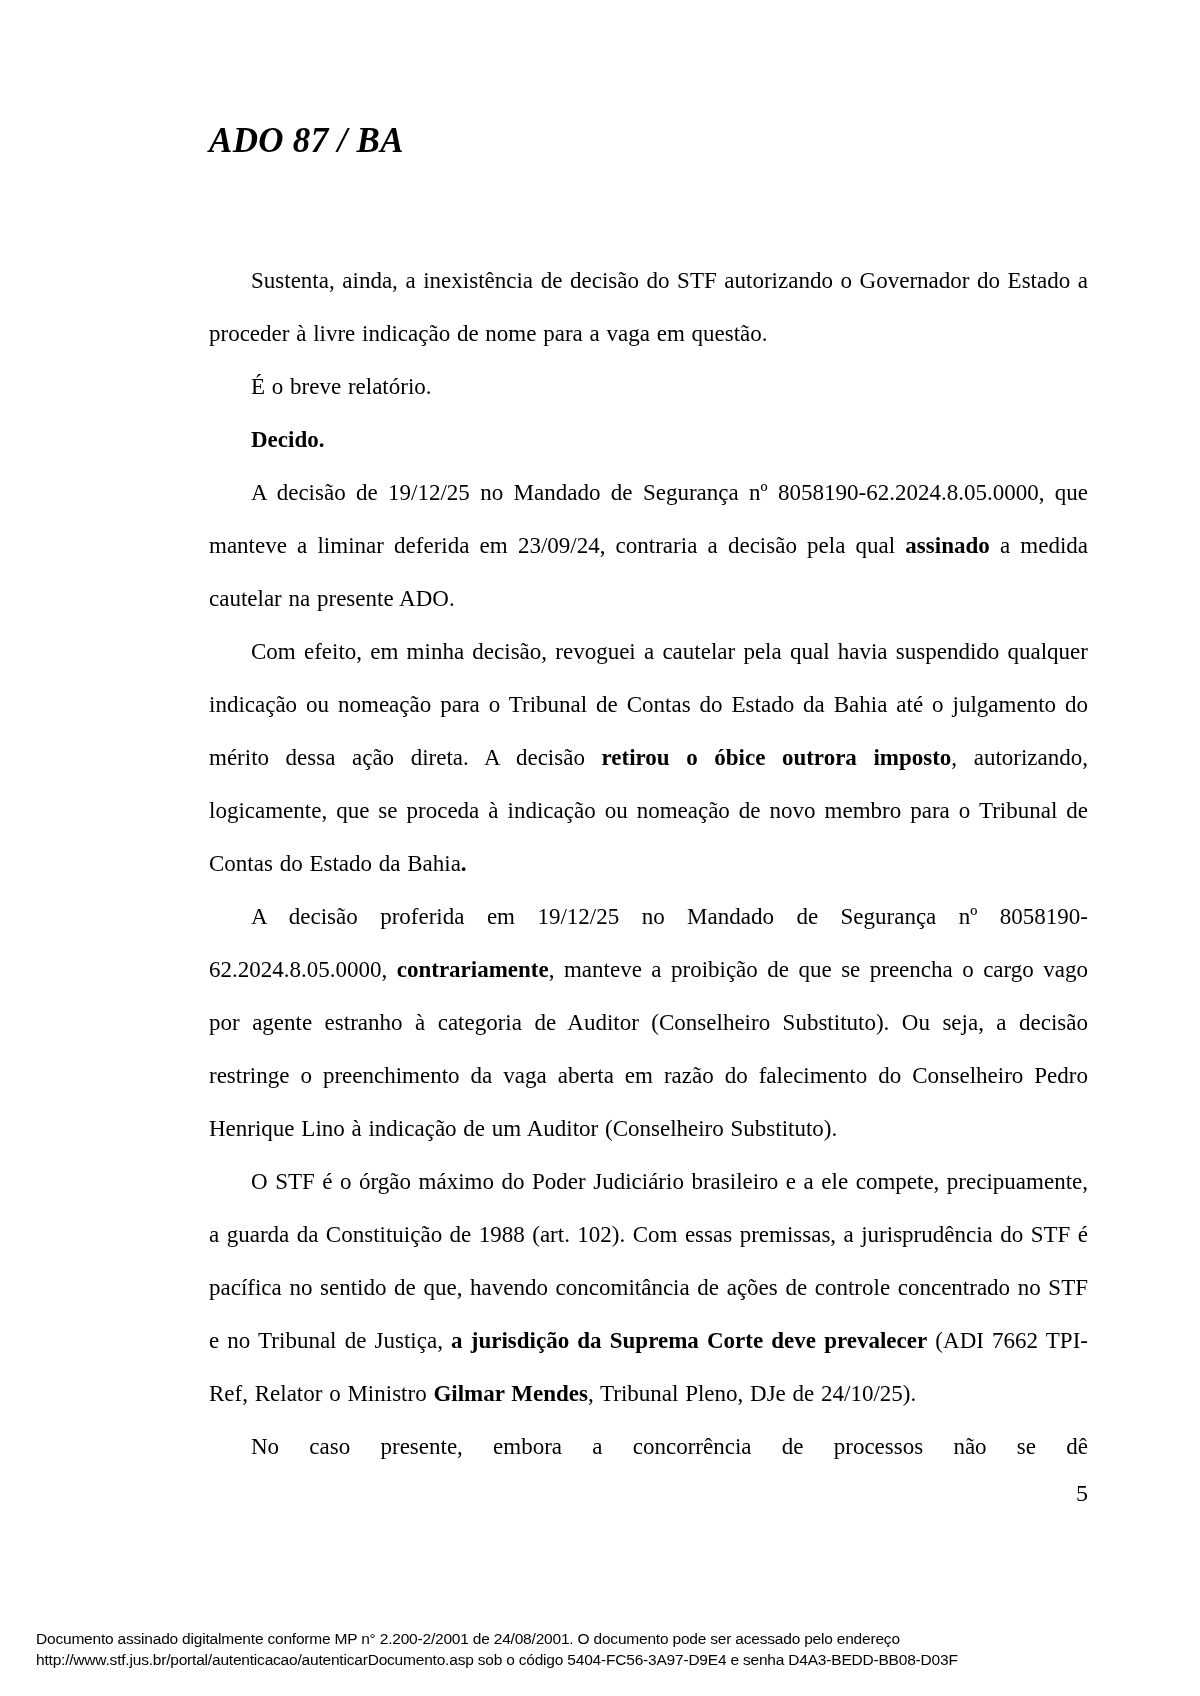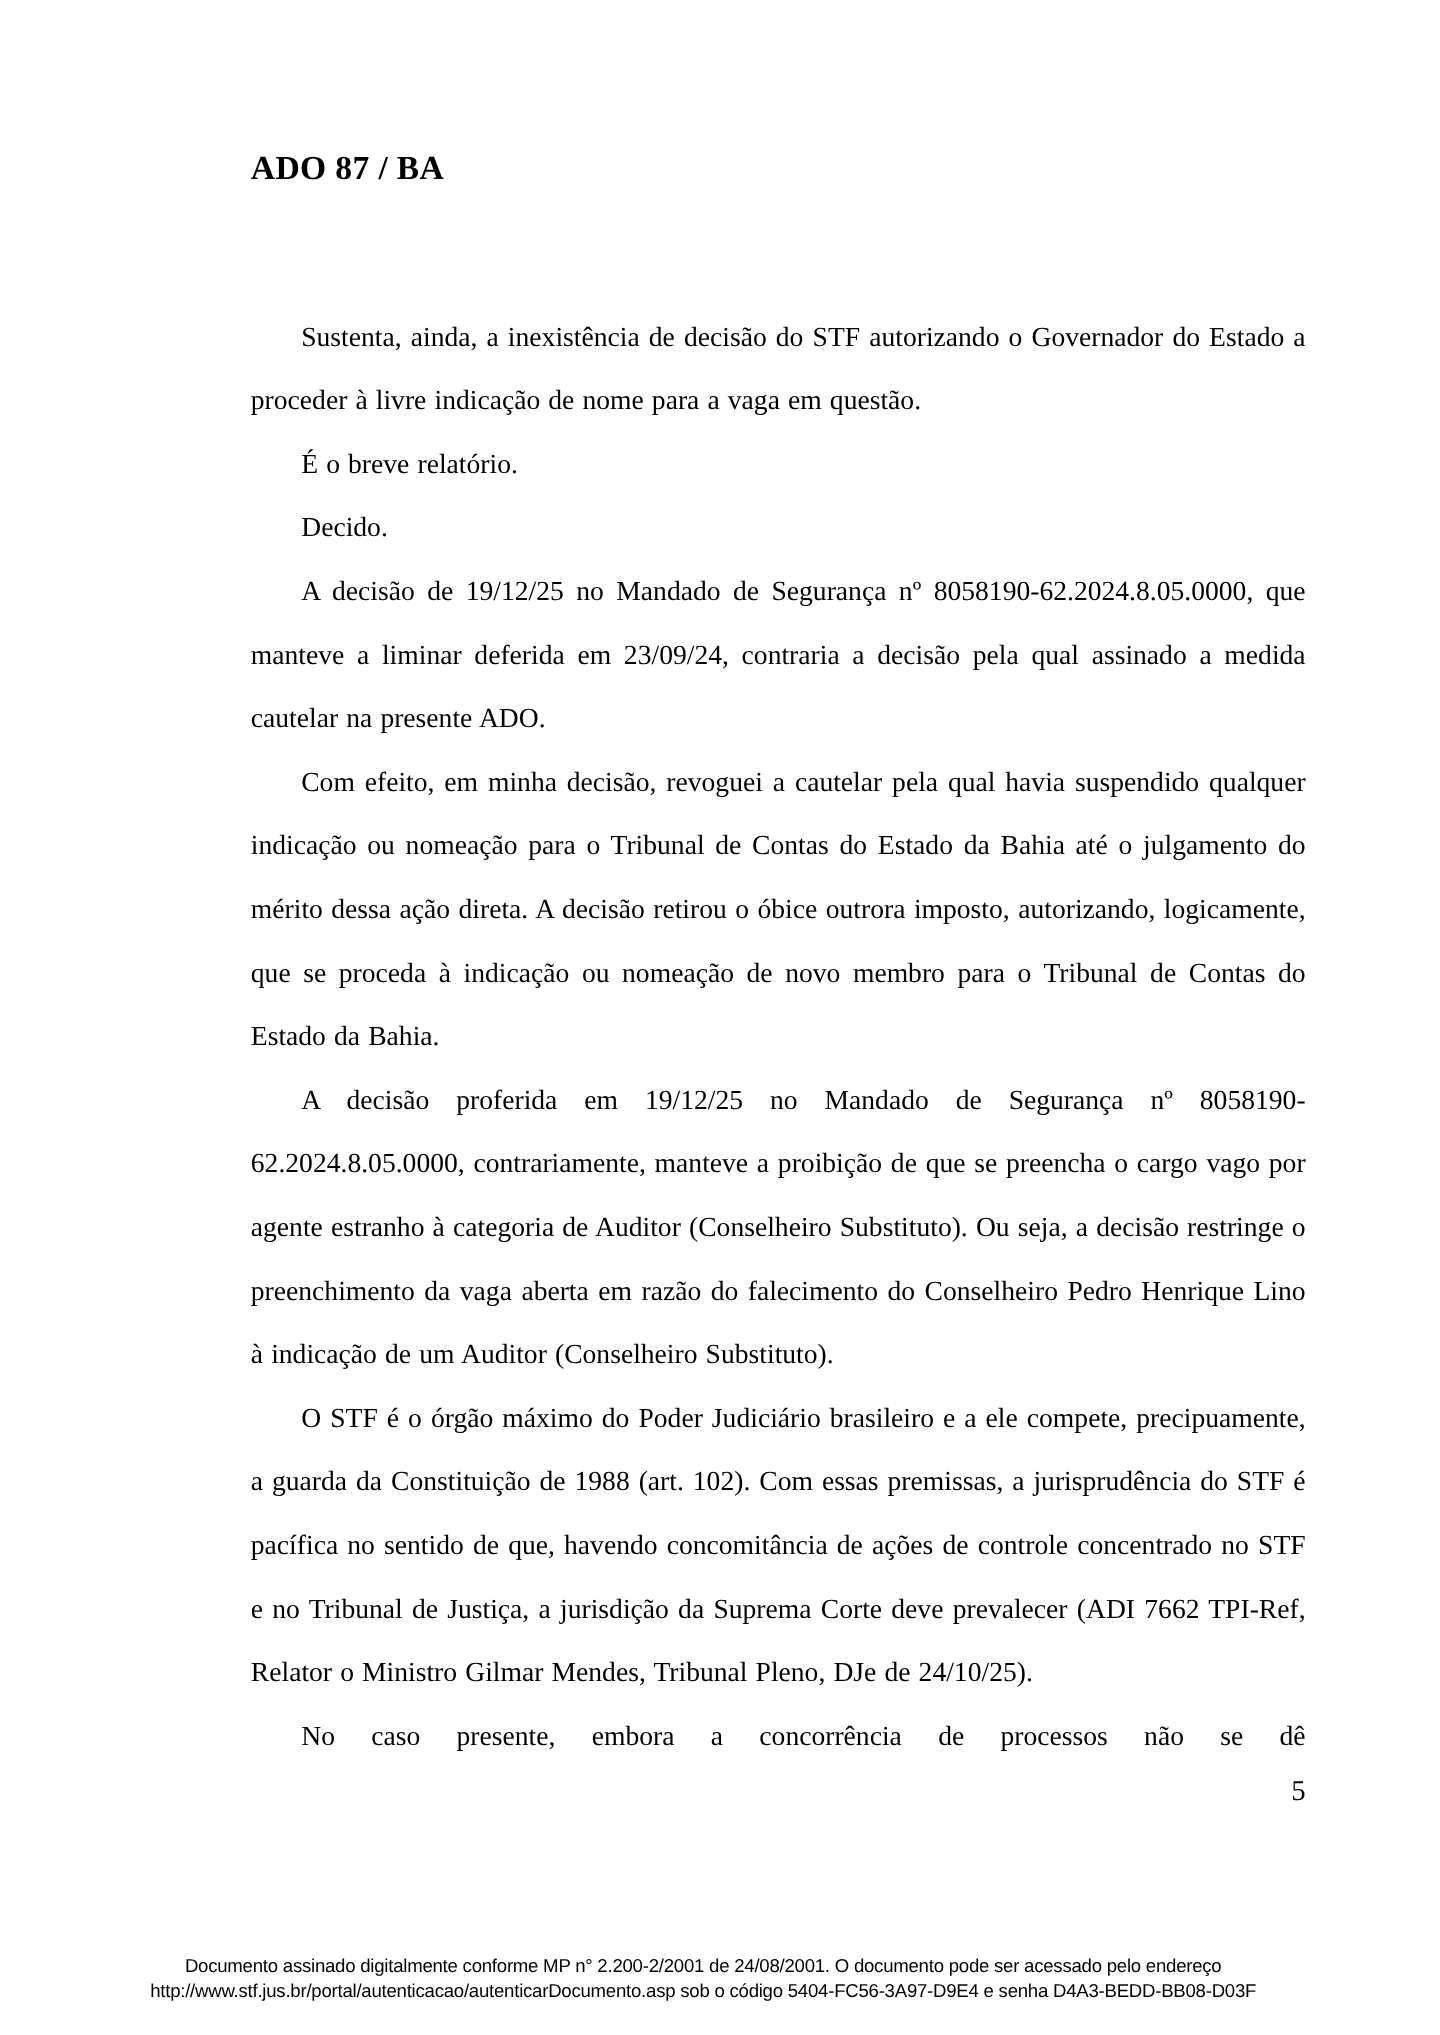--- a/index.html
+++ b/index.html
@@ -13,54 +13,55 @@
     overflow: hidden;
   }
   .doc {
     position: absolute;
     left: 209px;
     top: 124px;
     width: 879px;
   }
   .case-label {
     margin: 0;
-    font-size: 28px;
+    font-size: 35px;
     font-weight: bold;
     line-height: 34px;
     letter-spacing: 0.3px;
+    font-style: italic;
   }
   .body-text { margin-top: 96px; }
   .body-text p {
     margin: 0;
     font-size: 23px;
     line-height: 53px;
     text-align: justify;
     text-indent: 42px;
     word-spacing: 1px;
   }
   .body-text p.justify-last { text-align-last: justify; }
-  .body-text b { font-weight: normal; }
+  .body-text b { font-weight: bold; }
   .page-number {
     position: absolute;
     top: 1478px;
     right: 112px;
     font-size: 24px;
     line-height: 30px;
   }
   .footer {
     position: absolute;
     left: 36px;
     top: 1628px;
     width: 1100px;
     font-family: "Liberation Sans", "DejaVu Sans", sans-serif;
     font-size: 15.5px;
     line-height: 21px;
     letter-spacing: -0.2px;
   }
-  .footer div { white-space: nowrap; text-align: center; }
+  .footer div { white-space: nowrap; }
 </style>
 </head>
 <body>
 
 <div class="doc">
   <h1 class="case-label">ADO 87 / BA</h1>
   <div class="body-text">
       <p><span>Sustenta, ainda, a inexistência de decisão do STF autorizando o Governador do Estado a proceder à livre indicação de nome para a vaga em questão.</span></p>
       <p><span>É o breve relatório.</span></p>
       <p><b>Decido.</b></p>

